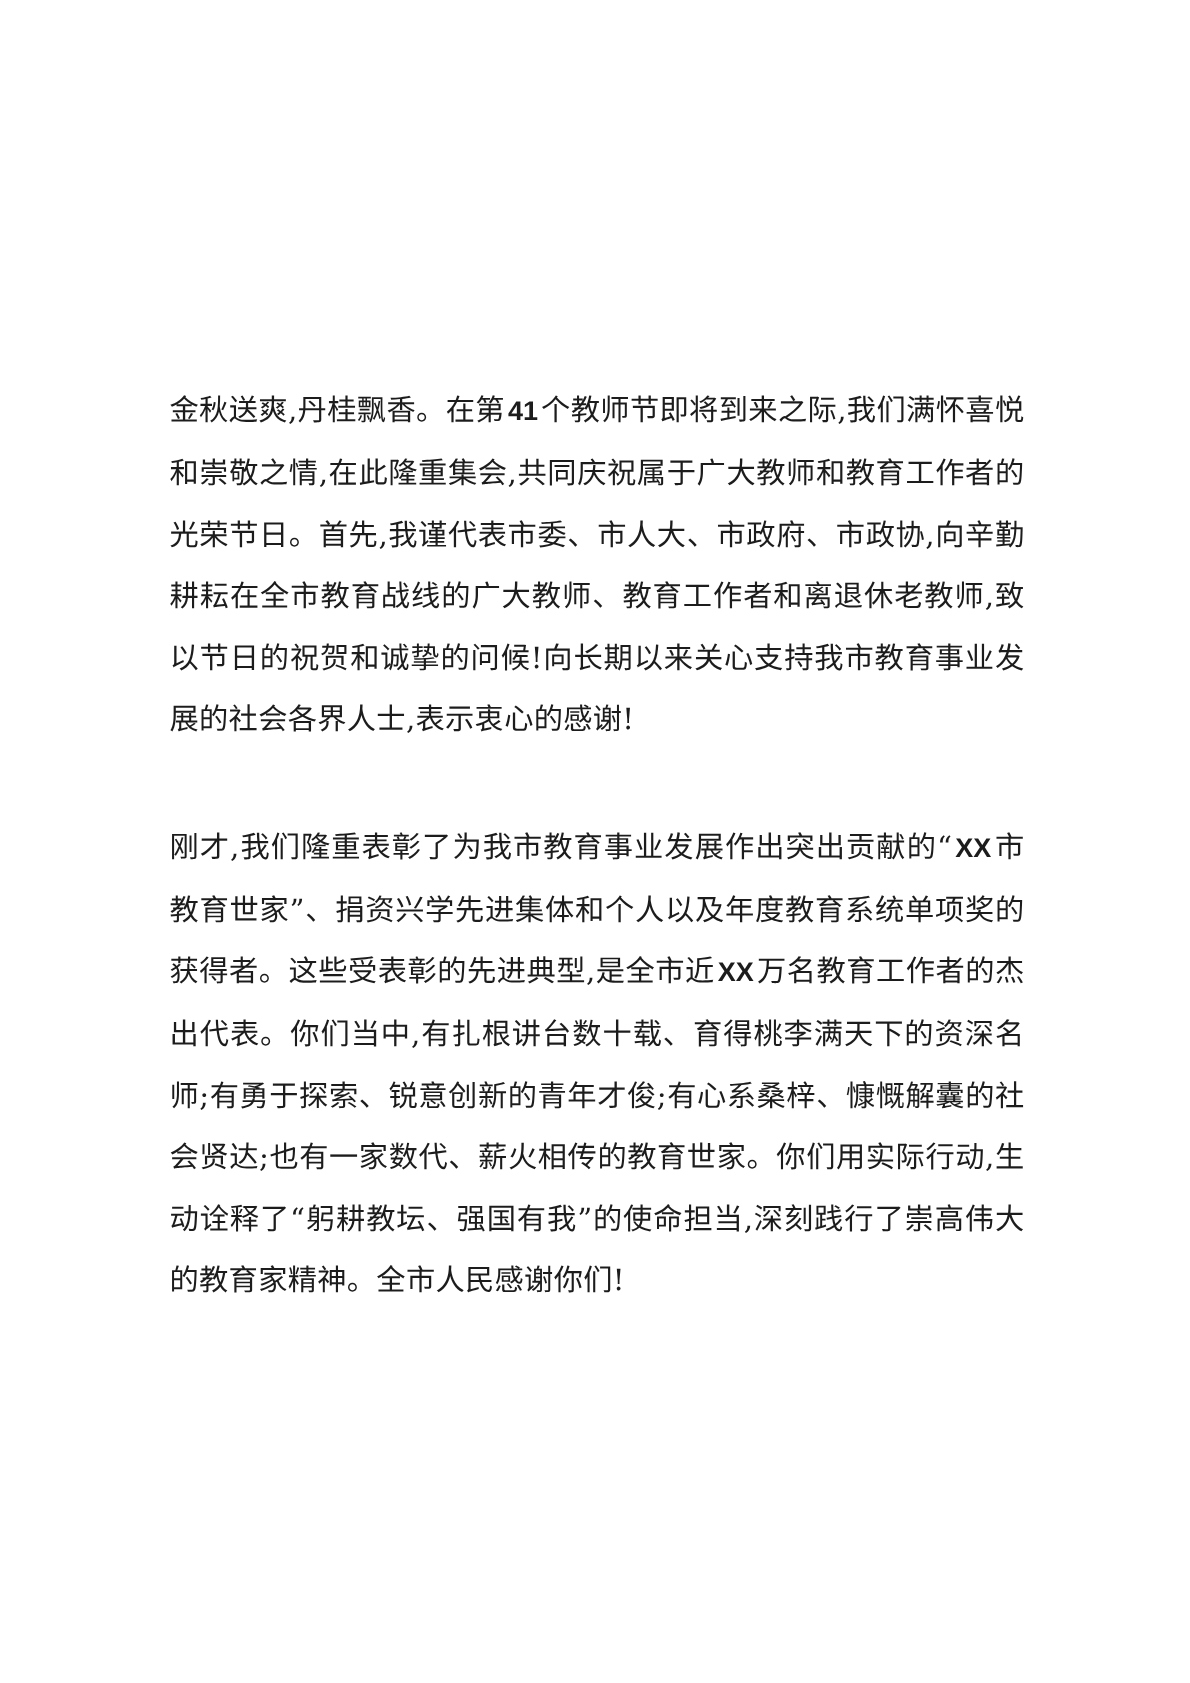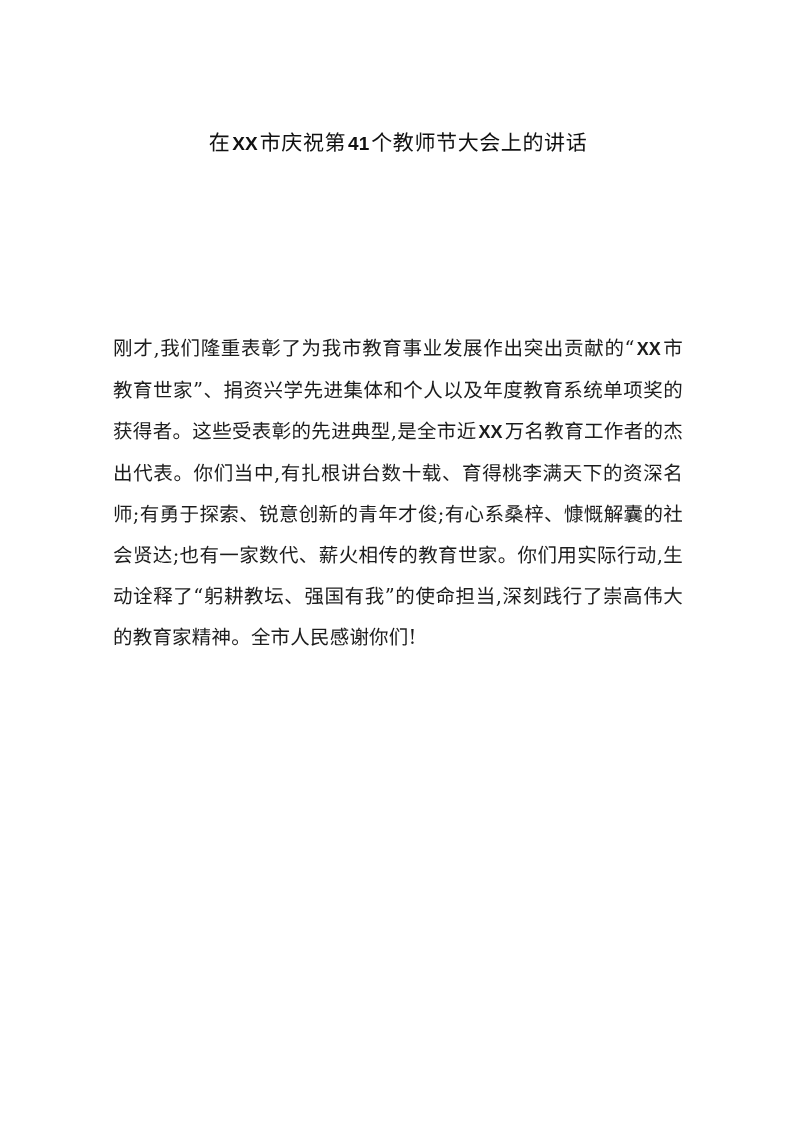--- a/index.html
+++ b/index.html
@@ -85,27 +85,27 @@
   .spacer-gap     { height: 44px;  }
 </style>
 </head>
 <body>
 
 <div id="page" style="background: rgb(255, 255, 255);">
   <div id="doc" style="color: rgb(28, 28, 28);">
 
     <div class="spacer-title"></div>
 
-    <h1 class="doc-title"><span>在</span><span class="lat">XX</span><span>市庆祝第</span><span class="lat">41</span><span>个教师节大会上的讲话</span></h1>
 
     <div class="spacer-salute"></div>
     <div class="spacer-block"></div>
 
 
     <div class="spacer-gap"></div>
 
+    <p class="para"><span>金秋送爽,丹桂飘香。在第</span><span class="lat">41</span><span>个教师节即将到来之际,我们满怀喜悦和崇敬之情,在此隆重集会,共同庆祝属于广大教师和教育工作者的光荣节日。首先,我谨代表市委、市人大、市政府、市政协,向辛勤耕耘在全市教育战线的广大教师、教育工作者和离退休老教师,致以节日的祝贺和诚挚的问候!向长期以来关心支持我市教育事业发展的社会各界人士,表示衷心的感谢!</span></p>
 
     <div class="spacer-gap"></div>
 
     <p class="para"><span>刚才,我们隆重表彰了为我市教育事业发展作出突出贡献的“</span><span class="lat">XX</span><span>市教育世家”、捐资兴学先进集体和个人以及年度教育系统单项奖的获得者。这些受表彰的先进典型,是全市近</span><span class="lat">XX</span><span>万名教育工作者的杰出代表。你们当中,有扎根讲台数十载、育得桃李满天下的资深名师;有勇于探索、锐意创新的青年才俊;有心系桑梓、慷慨解囊的社会贤达;也有一家数代、薪火相传的教育世家。你们用实际行动,生动诠释了“躬耕教坛、强国有我”的使命担当,深刻践行了崇高伟大的教育家精神。全市人民感谢你们!</span></p>
 
   </div>
 </div>
 
 </body></html>

